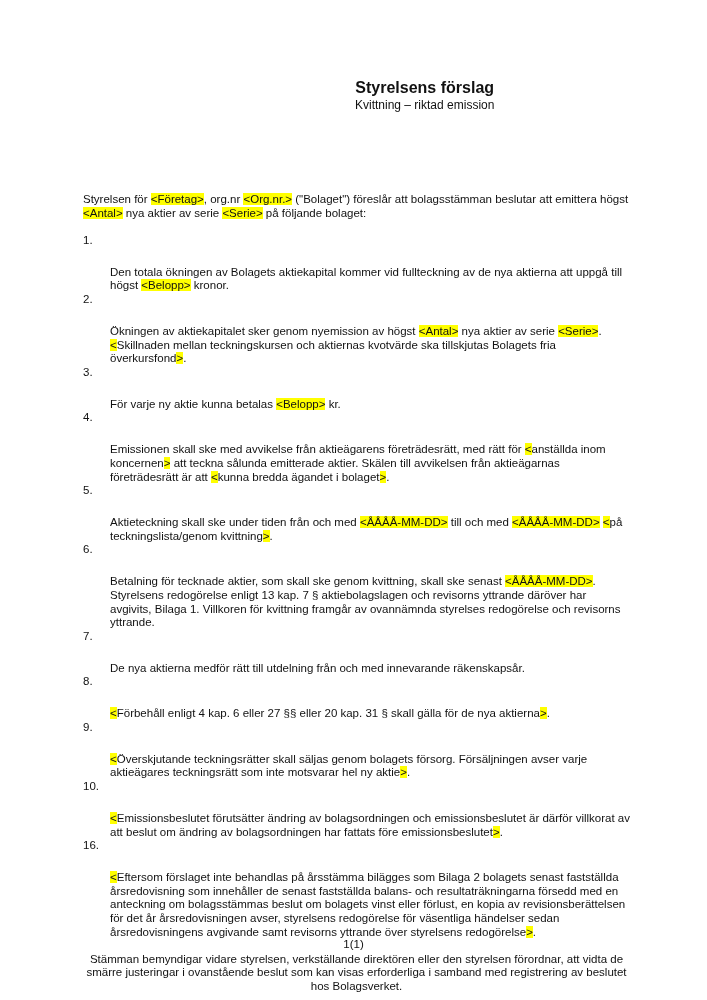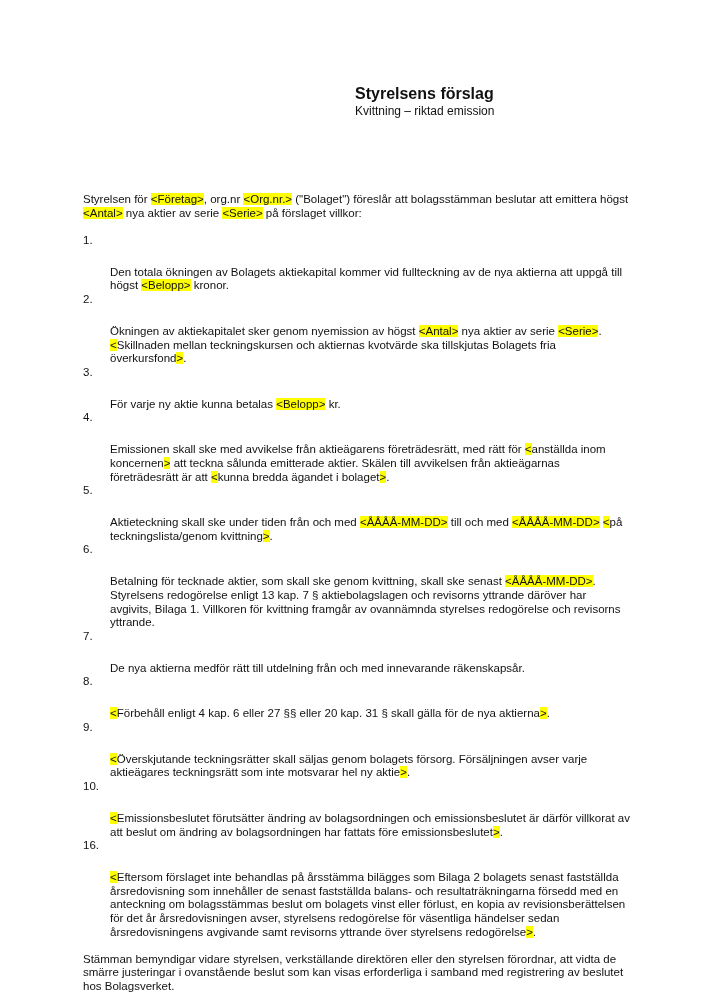--- a/index.html
+++ b/index.html
@@ -12,21 +12,22 @@
     width: 707px;
     height: 1000px;
     background: #ffffff;
     font-family: "Liberation Sans", "DejaVu Sans", sans-serif;
     color: #111111;
     overflow: hidden;
   }
   .title-block {
     position: absolute;
     left: 355px;
-    top: 84px;
+    top: 78px;
+    text-align: center;
   }
   .doc-title {
     font-size: 16px;
     line-height: 19px;
     font-weight: bold;
     white-space: nowrap;
   }
   .doc-subtitle {
     font-size: 12px;
     line-height: 16px;
@@ -42,21 +43,21 @@
     text-align: left;
   }
   .intro { margin: 0; }
   .conditions { margin: 13.6px 0 0 0; }
   .li-row { display: flex; }
   .li-num {
     width: 27px;
     flex: none;
   }
   .li-text { flex: 1; margin-top: 32px; }
-  .closing { margin: 13.6px 0 0 0; }
+  .closing { margin: 13.6px 0 0 0; text-align: center; }
   .hl { background: var(--hl-color, #ffff00); }
   .footer {
     position: absolute;
     left: 0;
     right: 0;
     top: 938px;
     text-align: center;
     font-size: 11.5px;
     line-height: 13.6px;
   }
@@ -65,21 +66,21 @@
 <body>
 
 <div class="page">
 
   <div class="title-block">
     <div class="doc-title">Styrelsens förslag</div>
     <div class="doc-subtitle">Kvittning – riktad emission</div>
   </div>
 
   <div class="body-text">
-    <p class="intro"><span>Styrelsen för </span><span class="hl">&lt;Företag&gt;</span><span>, org.nr </span><span class="hl">&lt;Org.nr.&gt;</span><span> ("Bolaget") föreslår att bolagsstämman beslutar att emittera högst </span><span class="hl">&lt;Antal&gt;</span><span> nya aktier av serie </span><span class="hl">&lt;Serie&gt;</span><span> på förslaget villkor:</span></p>
+    <p class="intro"><span>Styrelsen för </span><span class="hl">&lt;Företag&gt;</span><span>, org.nr </span><span class="hl">&lt;Org.nr.&gt;</span><span> ("Bolaget") föreslår att bolagsstämman beslutar att emittera högst </span><span class="hl">&lt;Antal&gt;</span><span> nya aktier av serie </span><span class="hl">&lt;Serie&gt;</span><span> på följande bolaget:</span></p>
     <div class="conditions">
         <div class="li-row">
           <div class="li-num">1.</div>
           <div class="li-text"><span>Den totala ökningen av Bolagets aktiekapital kommer vid fullteckning av de nya aktierna att uppgå till högst </span><span class="hl">&lt;Belopp&gt;</span><span> kronor.</span></div>
         </div>
         <div class="li-row">
           <div class="li-num">2.</div>
           <div class="li-text"><span>Ökningen av aktiekapitalet sker genom nyemission av högst </span><span class="hl">&lt;Antal&gt;</span><span> nya aktier av serie </span><span class="hl">&lt;Serie&gt;</span><span>. </span><span class="hl">&lt;</span><span>Skillnaden mellan teckningskursen och aktiernas kvotvärde ska tillskjutas Bolagets fria överkursfond</span><span class="hl">&gt;</span><span>.</span></div>
         </div>
         <div class="li-row">
@@ -115,14 +116,15 @@
           <div class="li-text"><span class="hl">&lt;</span><span>Emissionsbeslutet förutsätter ändring av bolagsordningen och emissionsbeslutet är därför villkorat av att beslut om ändring av bolagsordningen har fattats före emissionsbeslutet</span><span class="hl">&gt;</span><span>.</span></div>
         </div>
         <div class="li-row">
           <div class="li-num">16.</div>
           <div class="li-text"><span class="hl">&lt;</span><span>Eftersom förslaget inte behandlas på årsstämma bilägges som Bilaga 2 bolagets senast fastställda årsredovisning som innehåller de senast fastställda balans- och resultaträkningarna försedd med en anteckning om bolagsstämmas beslut om bolagets vinst eller förlust, en kopia av revisionsberättelsen för det år årsredovisningen avser, styrelsens redogörelse för väsentliga händelser sedan årsredovisningens avgivande samt revisorns yttrande över styrelsens redogörelse</span><span class="hl">&gt;</span><span>.</span></div>
         </div>
       </div>
     <p class="closing">Stämman bemyndigar vidare styrelsen, verkställande direktören eller den styrelsen förordnar, att vidta de smärre justeringar i ovanstående beslut som kan visas erforderliga i samband med registrering av beslutet hos Bolagsverket.</p>
   </div>
 
+  <div class="footer">1(1)</div>
 
 </div>
 
 </body></html>

